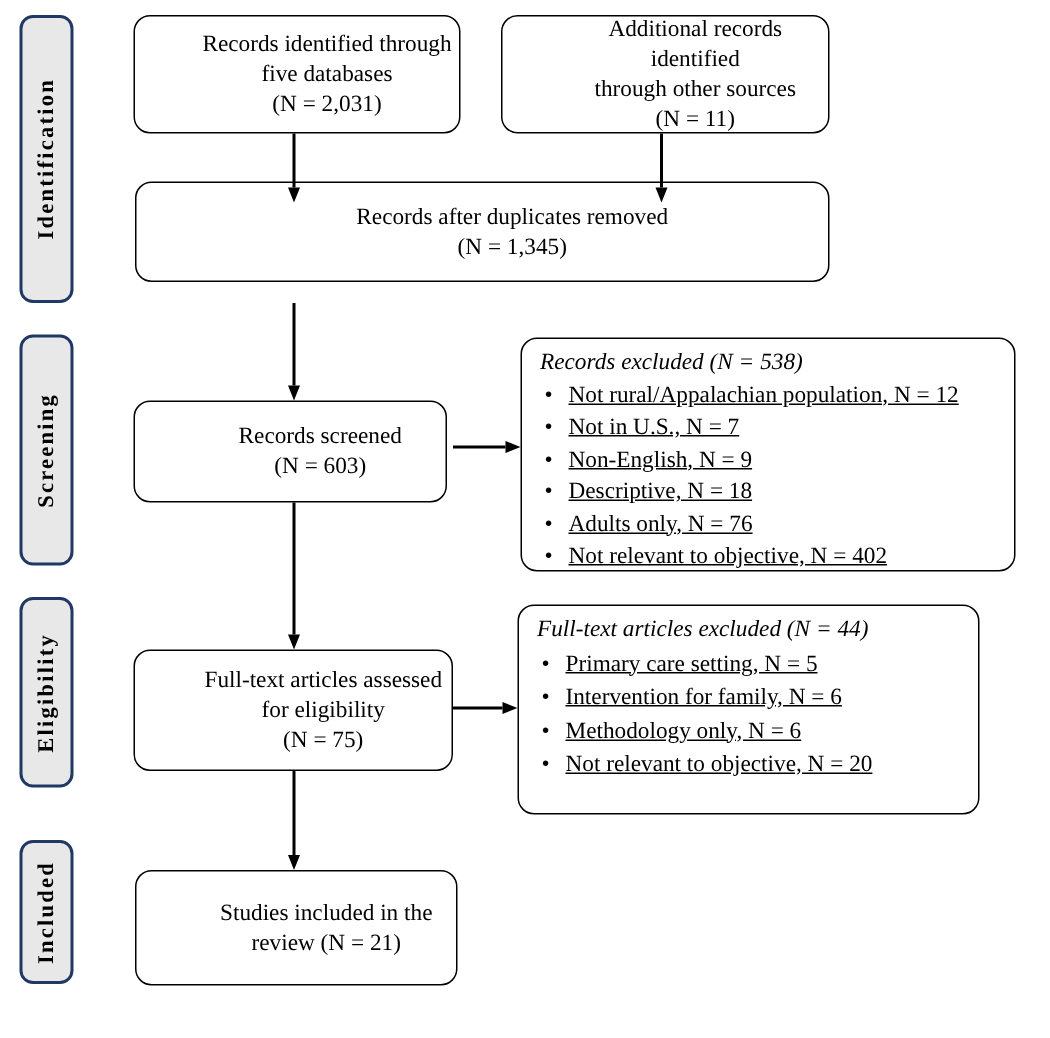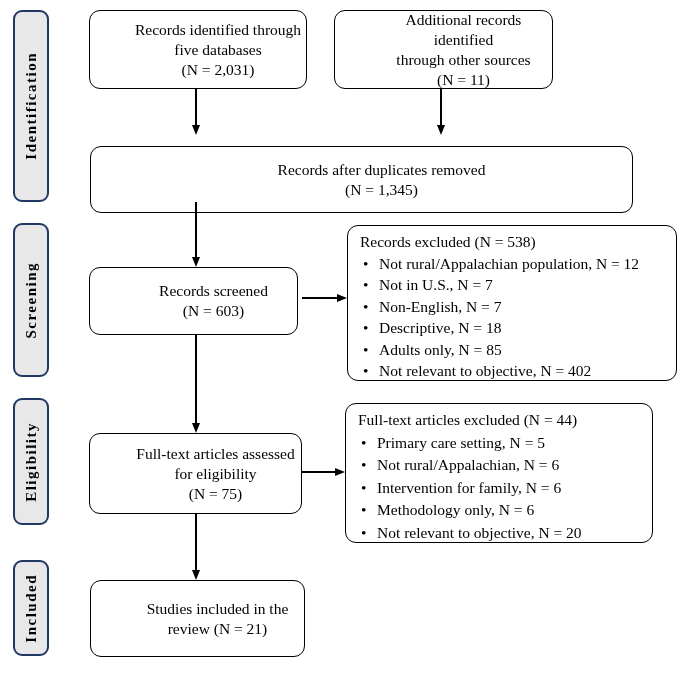--- a/index.html
+++ b/index.html
@@ -63,29 +63,31 @@
   
   .fbox.excl {
     font-size: 15.5px;
     line-height: 21.5px;
     padding: 5px 8px 0 12px;
   }
   .fbox.excl.tall {
     line-height: 22.5px;
   }
   .excl-title {
+    font-style: italic;
   }
   .excl ul {
     list-style: none;
     margin: 0;
     padding: 0;
   }
   .excl li {
     position: relative;
     padding-left: 19px;
+    text-decoration: underline;
   }
   .excl li::before {
     content: "\2022";
     position: absolute;
     left: 3px;
   }
 
   
   .arr-v {
     position: absolute;
@@ -144,53 +146,52 @@
     <span class="btext">Records identified through
 five databases
 (N = 2,031)</span>
   </div>
   <div class="fbox center" style="left:334px;top:10px;width:219px;height:79px">
     <span class="btext">Additional records identified
 through other sources
 (N = 11)</span>
   </div>
 
-  <div class="fbox center" style="left:90px;top:146px;width:543px;height:67px">
+  <div class="fbox center" style="left:90px;top:121px;width:463px;height:67px">
     <span class="btext">Records after duplicates removed
 (N = 1,345)</span>
   </div>
 
   <div class="fbox center" style="left:89px;top:267px;width:209px;height:68px">
     <span class="btext">Records screened
 (N = 603)</span>
   </div>
 
   <div class="fbox excl" style="left:347px;top:225px;width:330px;height:156px">
     <div class="excl-title">Records excluded (N = 538)</div>
     <ul>
       <li>Not rural/Appalachian population, N = 12</li>
       <li>Not in U.S., N = 7</li>
-      <li>Non-English, N = 7</li>
+      <li>Non-English, N = 9</li>
       <li>Descriptive, N = 18</li>
-      <li>Adults only, N = 85</li>
+      <li>Adults only, N = 76</li>
       <li>Not relevant to objective, N = 402</li>
     </ul>
   </div>
 
   <div class="fbox center" style="left:89px;top:433px;width:213px;height:81px">
     <span class="btext">Full-text articles assessed
 for eligibility
 (N = 75)</span>
   </div>
 
   <div class="fbox excl tall" style="left:345px;top:403px;width:308px;height:140px">
     <div class="excl-title">Full-text articles excluded (N = 44)</div>
     <ul>
       <li>Primary care setting, N = 5</li>
-      <li>Not rural/Appalachian, N = 6</li>
       <li>Intervention for family, N = 6</li>
       <li>Methodology only, N = 6</li>
       <li>Not relevant to objective, N = 20</li>
     </ul>
   </div>
 
   <div class="fbox center" style="left:90px;top:580px;width:215px;height:77px">
     <span class="btext">Studies included in the
 review (N = 21)</span>
   </div>

